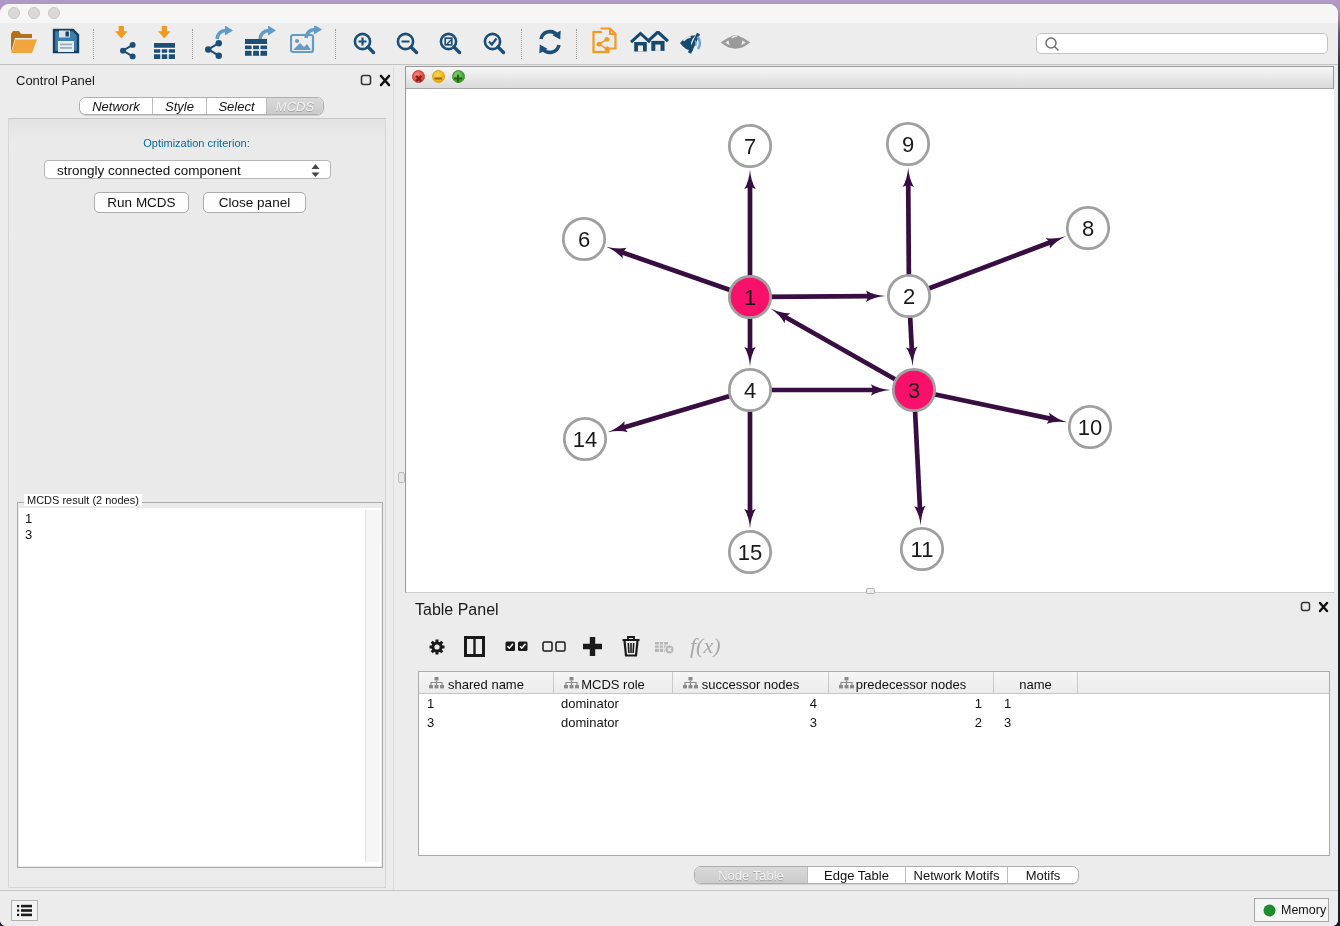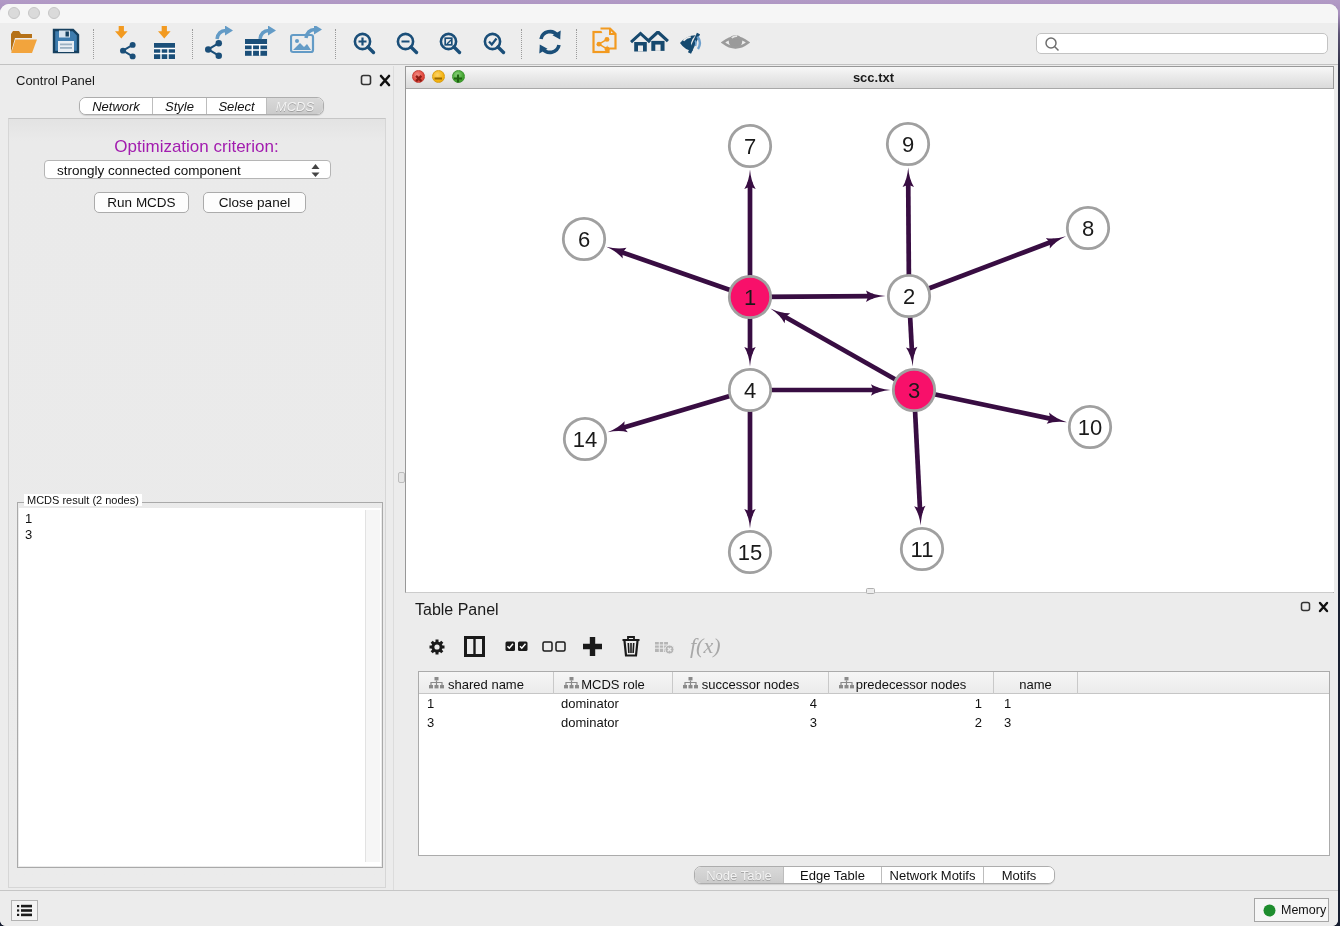--- a/index.html
+++ b/index.html
@@ -19,21 +19,21 @@
 #main { position:absolute; left:0; top:62px; width:100%; height:824px; background:#ececec; }
 
 #cp { position:absolute; left:0; top:0; width:394px; height:824px; background:#ececec; border-right:1px solid #dcdcdc; }
 #cp .hdr { position:absolute; left:16px; top:7px; font-size:13px; color:#1a1a1a; }
 .tabset { position:absolute; display:flex; height:18px; border:1px solid #adadad; border-radius:7px; overflow:hidden; background:#fff; box-shadow:0 1px 1px rgba(0,0,0,0.12); }
 .tabset .tab { font-size:13px; color:#111; display:flex; align-items:center; justify-content:center; background:#fff; border-left:1px solid #bdbdbd; }
 .tabset .tab:first-child { border-left:none; }
 .tabset .tab.sel { background:linear-gradient(180deg,#d9d9d9,#cbcbcb); color:#f3f3f3; text-shadow:0 1px 0 rgba(120,120,120,0.5); }
 #cp-tabs { left:79px; top:31px;font-style:italic; }
 #cp-inner { position:absolute; left:8px; top:52px; width:378px; height:770px; background:linear-gradient(180deg,#e3e3e3,#eaeaea 22px,#ebebeb); border:1px solid #d6d6d6; border-top:1px solid #c6c6c6; }
-#opt-label { position:absolute; left:0; top:71px; width:100%; text-align:center; font-size:17px; color:#a21caf; }
+#opt-label { position:absolute; left:0; top:71px; width:100%; text-align:center; font-size:11px; color:#0369a1; }
 #dropdown { position:absolute; left:44px; top:94px; width:287px; height:19px; background:#fff; border:1px solid #b5b5b5; border-radius:4px; font-size:13.5px; color:#111; line-height:19px; padding-left:12px; }
 .btn { position:absolute; height:21px; background:#fdfdfd; border:1px solid #ababab; border-radius:5px; font-size:13.5px; color:#111; text-align:center; line-height:19px; }
 #fieldset { position:absolute; left:17px; top:436px; width:366px; height:366px; border:1px solid #a9a9a9; }
 #fieldset .legend { position:absolute; left:6px; top:-9px; background:#ffffff; padding:0 3px; font-size:11px; color:#111; }
 #fieldset .inner { position:absolute; left:1px; top:5px; width:362px; height:358px; background:#fff; font-size:13px; color:#111; padding:3px 0 0 6px; line-height:16px; }
 #fieldset .sb { position:absolute; right:1px; top:2px; width:15px; height:352px; background:#f6f6f6; border-left:1px solid #e2e2e2; }
 
 #net { position:absolute; left:405px; top:0px; width:929px; height:527px; border:1px solid #989898; border-bottom:1px solid #cccccc; background:#fff; }
 #net-title { position:absolute; left:0; top:0; width:100%; height:22px; background:linear-gradient(180deg,#f7f7f7,#dadada); border-bottom:1px solid #a8a8a8; }
 #net-title .t { position:absolute; width:100%; text-align:center; top:3px; font-size:13px; font-weight:600; color:#1a1a1a; }
@@ -241,21 +241,20 @@
     <div id="net">
       <div id="net-title">
         <div class="tl" style="left:6px; background:radial-gradient(circle at 40% 35%, #f08d85, #e4473c 60%, #c93a31); border:0.5px solid #c34138;"></div>
         <div class="tl" style="left:26px; background:radial-gradient(circle at 40% 35%, #fbd36a, #f5b30e 60%, #dd9f10); border:0.5px solid #d99e14;"></div>
         <div class="tl" style="left:45.5px; background:radial-gradient(circle at 40% 35%, #8ed47f, #43a531 60%, #37922a); border:0.5px solid #3d9430;"></div>
         <svg width="70" height="22" style="position:absolute; left:0; top:0;">
           <path d="M9 11.5 L16.5 11.5 M12.75 7.75 L12.75 15.25" transform="rotate(45 12.75 11.5)" stroke="#8c1d14" stroke-width="2.2"></path>
           <path d="M28.5 11.5 L36 11.5" stroke="#9a6b00" stroke-width="2.2"></path>
           <path d="M48 11.5 L56 11.5 M52 7.5 L52 15.5" stroke="#1f6312" stroke-width="2.2"></path>
         </svg>
-        <div class="t" style="left:4px;">scc.txt</div>
       </div>
       <div id="canvas">
         <svg class="graph" width="926" height="501" viewBox="0 0 926 501">
 <g stroke="#380d42" stroke-width="4.7" fill="#380d42">
 <line x1="343" y1="208" x2="343.0" y2="93.0"></line>
 <path d="M 343.0 80.5 Q 344.0 92.5 348.7 100.0 L 343.0 97.8 L 337.3 100.0 Q 342.0 92.5 343.0 80.5 Z" stroke="none"></path>
 <line x1="343" y1="208" x2="211.0" y2="161.9"></line>
 <path d="M 199.2 157.8 Q 210.8 160.8 219.5 158.8 L 215.5 163.5 L 215.7 169.6 Q 210.2 162.7 199.2 157.8 Z" stroke="none"></path>
 <line x1="343" y1="208" x2="466.0" y2="207.2"></line>
 <path d="M 478.5 207.1 Q 466.5 208.2 459.0 213.0 L 461.2 207.3 L 459.0 201.6 Q 466.5 206.2 478.5 207.1 Z" stroke="none"></path>
@@ -420,21 +419,21 @@
         </div>
         <div class="trow" style="top:43px;">
           <span style="left:8px;">3</span>
             <span style="left:142px;">dominator</span>
             <span style="left:0; width:398px; text-align:right;">3</span>
             <span style="left:0; width:563px; text-align:right;">2</span>
             <span style="left:585px;">3</span>
         </div>
       </div>
       <div class="tabset" id="tp-tabs" style="left:289px; top:269px;">
-        <div class="tab sel" style="width:88px;text-align:right;">Node Table</div>
+        <div class="tab sel" style="width:112px;text-align:right;">Node Table</div>
         <div class="tab" style="width:98px;">Edge Table</div>
         <div class="tab" style="width:102px;">Network Motifs</div>
         <div class="tab" style="width:71px;">Motifs</div>
       </div>
     </div>
   </div>
   <div id="status">
     <div id="listbtn">
         <svg width="25" height="19">
           <g fill="#1a1a1a">

